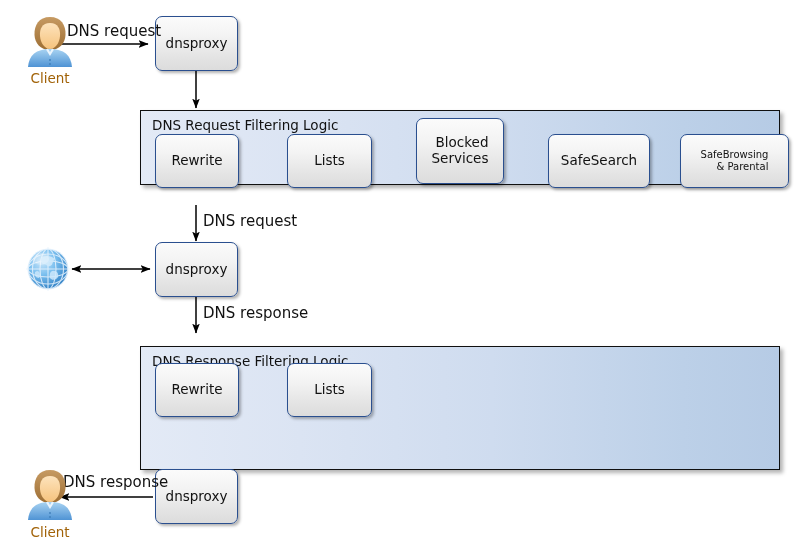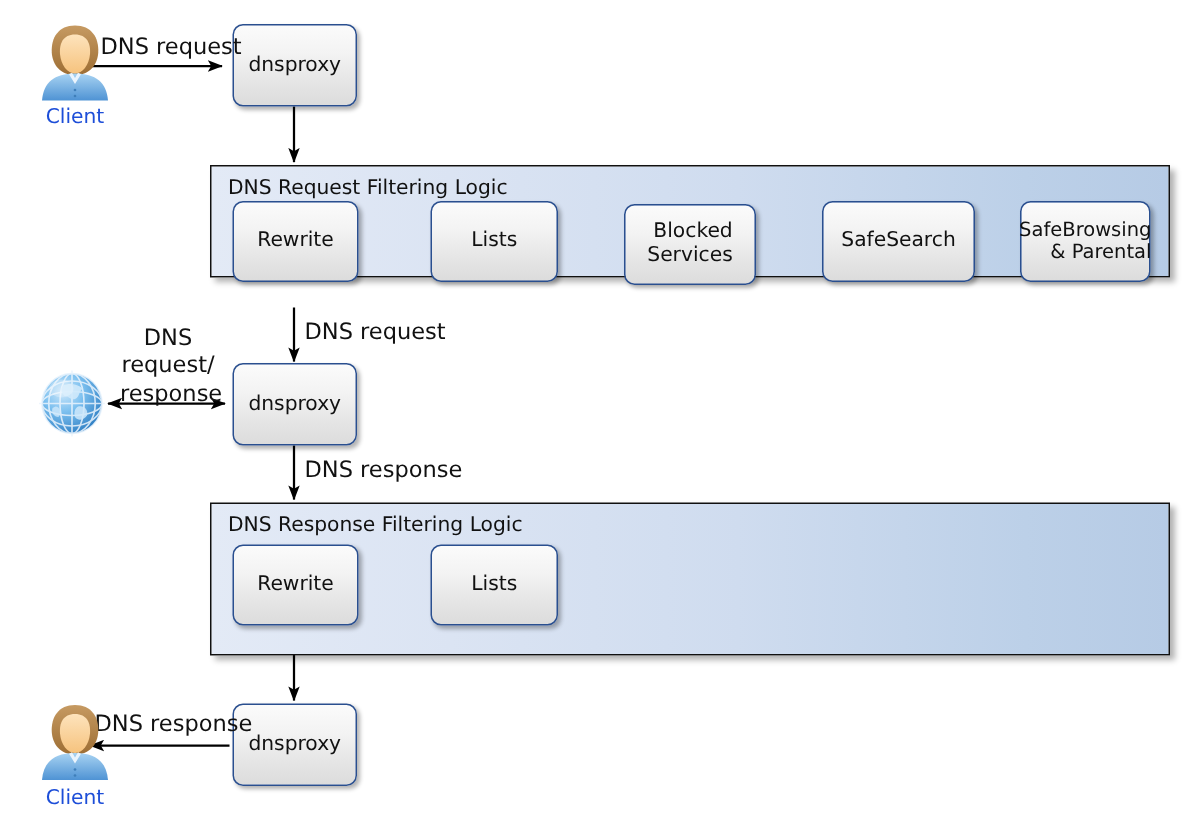--- a/index.html
+++ b/index.html
@@ -67,21 +67,21 @@
     font-size: 15px;
     color: #111111;
     line-height: 1.22;
     white-space: pre-line;
   }
   .edge-label.center { text-align: center; }
   
   .actor-label {
     position: absolute;
     font-size: 13.5px;
-    color: #1d4ed8;
+    color: #a16207;
     text-align: center;
     line-height: 1.22;
     white-space: pre-line;
   }
   .icon-wrap {
     position: absolute;
   }
 </style>
 </head>
 <body>
@@ -120,53 +120,50 @@
       <line x1="638" y1="161" x2="677" y2="161" marker-end="url(#ah)"></line>
 
       <line x1="239" y1="390" x2="284" y2="390" marker-end="url(#ah)"></line>
     </g>
   </svg>
 
   <div class="group" style="left:140px; top:110px; width:640px; height:75px;">
     <div class="group-title">DNS Request Filtering Logic</div>
   </div>
 
-  <div class="group" style="left:140px; top:335px; width:640px; height:102px;">
+  <div class="group" style="left:140px; top:346px; width:640px; height:124px;">
     <div class="group-title">DNS Response Filtering Logic</div>
   </div>
 
   <div class="node" style="left:155px; top:16px; width:83px; height:55px;">dnsproxy</div>
 
   <div class="node" style="left:155px; top:242px; width:83px; height:55px;">dnsproxy</div>
 
   <div class="node" style="left:155px; top:469px; width:83px; height:55px;">dnsproxy</div>
 
   <div class="node" style="left:155px; top:134px; width:84px; height:54px;">Rewrite</div>
 
   <div class="node" style="left:287px; top:134px; width:85px; height:54px;">Lists</div>
 
-  <div class="node" style="left:416px; top:136px; width:88px; height:54px;">Blocked
+  <div class="node" style="left:416px; top:118px; width:88px; height:66px;">Blocked
 Services</div>
 
   <div class="node" style="left:548px; top:134px; width:102px; height:54px;">SafeSearch</div>
 
-  <div class="node" style="left:680px; top:134px; width:87px; height:54px; font-size:13px;">SafeBrowsing
+  <div class="node" style="left:680px; top:134px; width:109px; height:54px; font-size:10px;">SafeBrowsing
 &amp; Parental</div>
 
   <div class="node" style="left:155px; top:363px; width:84px; height:54px;">Rewrite</div>
 
   <div class="node" style="left:287px; top:363px; width:85px; height:54px;">Lists</div>
 
   <div class="edge-label" style="left:67px; top:22px;">DNS request</div>
 
   <div class="edge-label" style="left:203px; top:212px;">DNS request</div>
 
-  <div class="edge-label center" style="left:80px; top:216px; width:64px;">DNS
-request/
-response</div>
 
   <div class="edge-label" style="left:203px; top:304px;">DNS response</div>
 
   <div class="edge-label" style="left:63px; top:473px;">DNS response</div>
 
   <div class="icon-wrap" style="left:22px; top:13px; width:56px; height:56px;">
     <svg width="56" height="56" viewBox="0 0 56 56" xmlns="http://www.w3.org/2000/svg">
       <defs>
         <linearGradient id="hairG" x1="0" y1="0" x2="0" y2="1">
           <stop offset="0%" stop-color="#c69a62"></stop>

